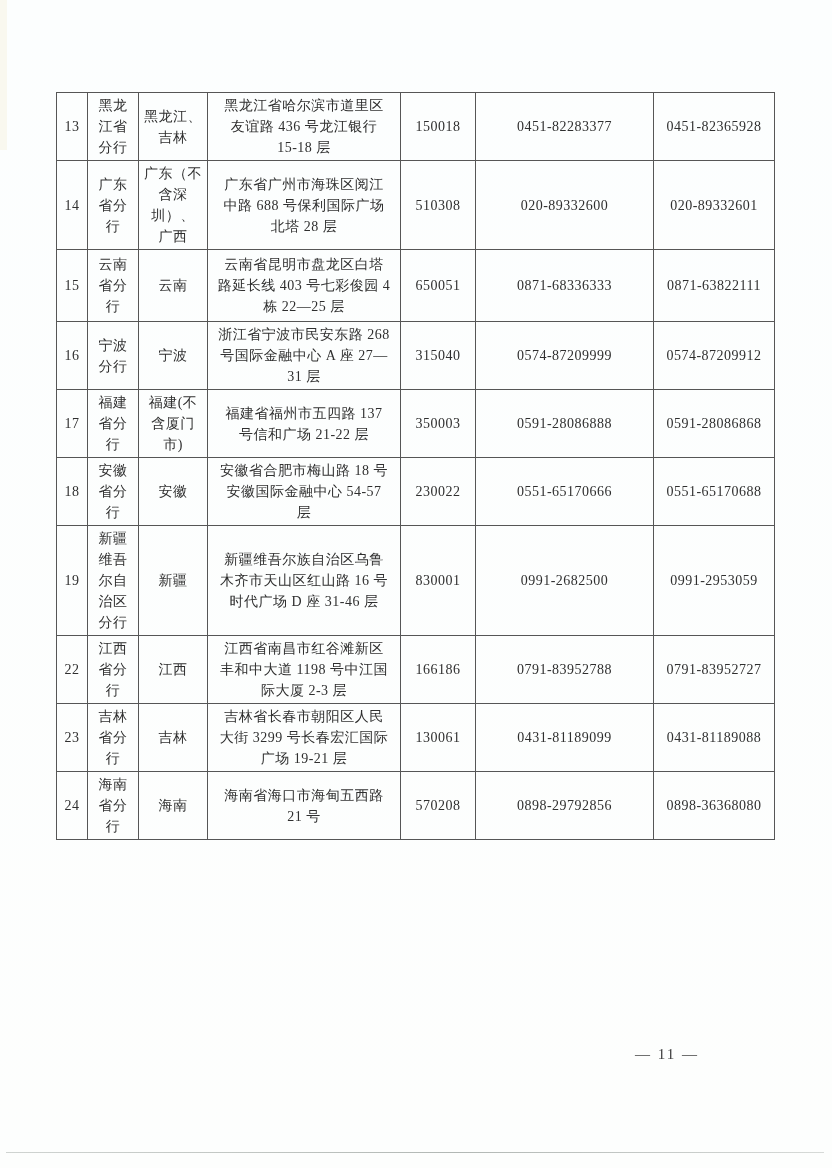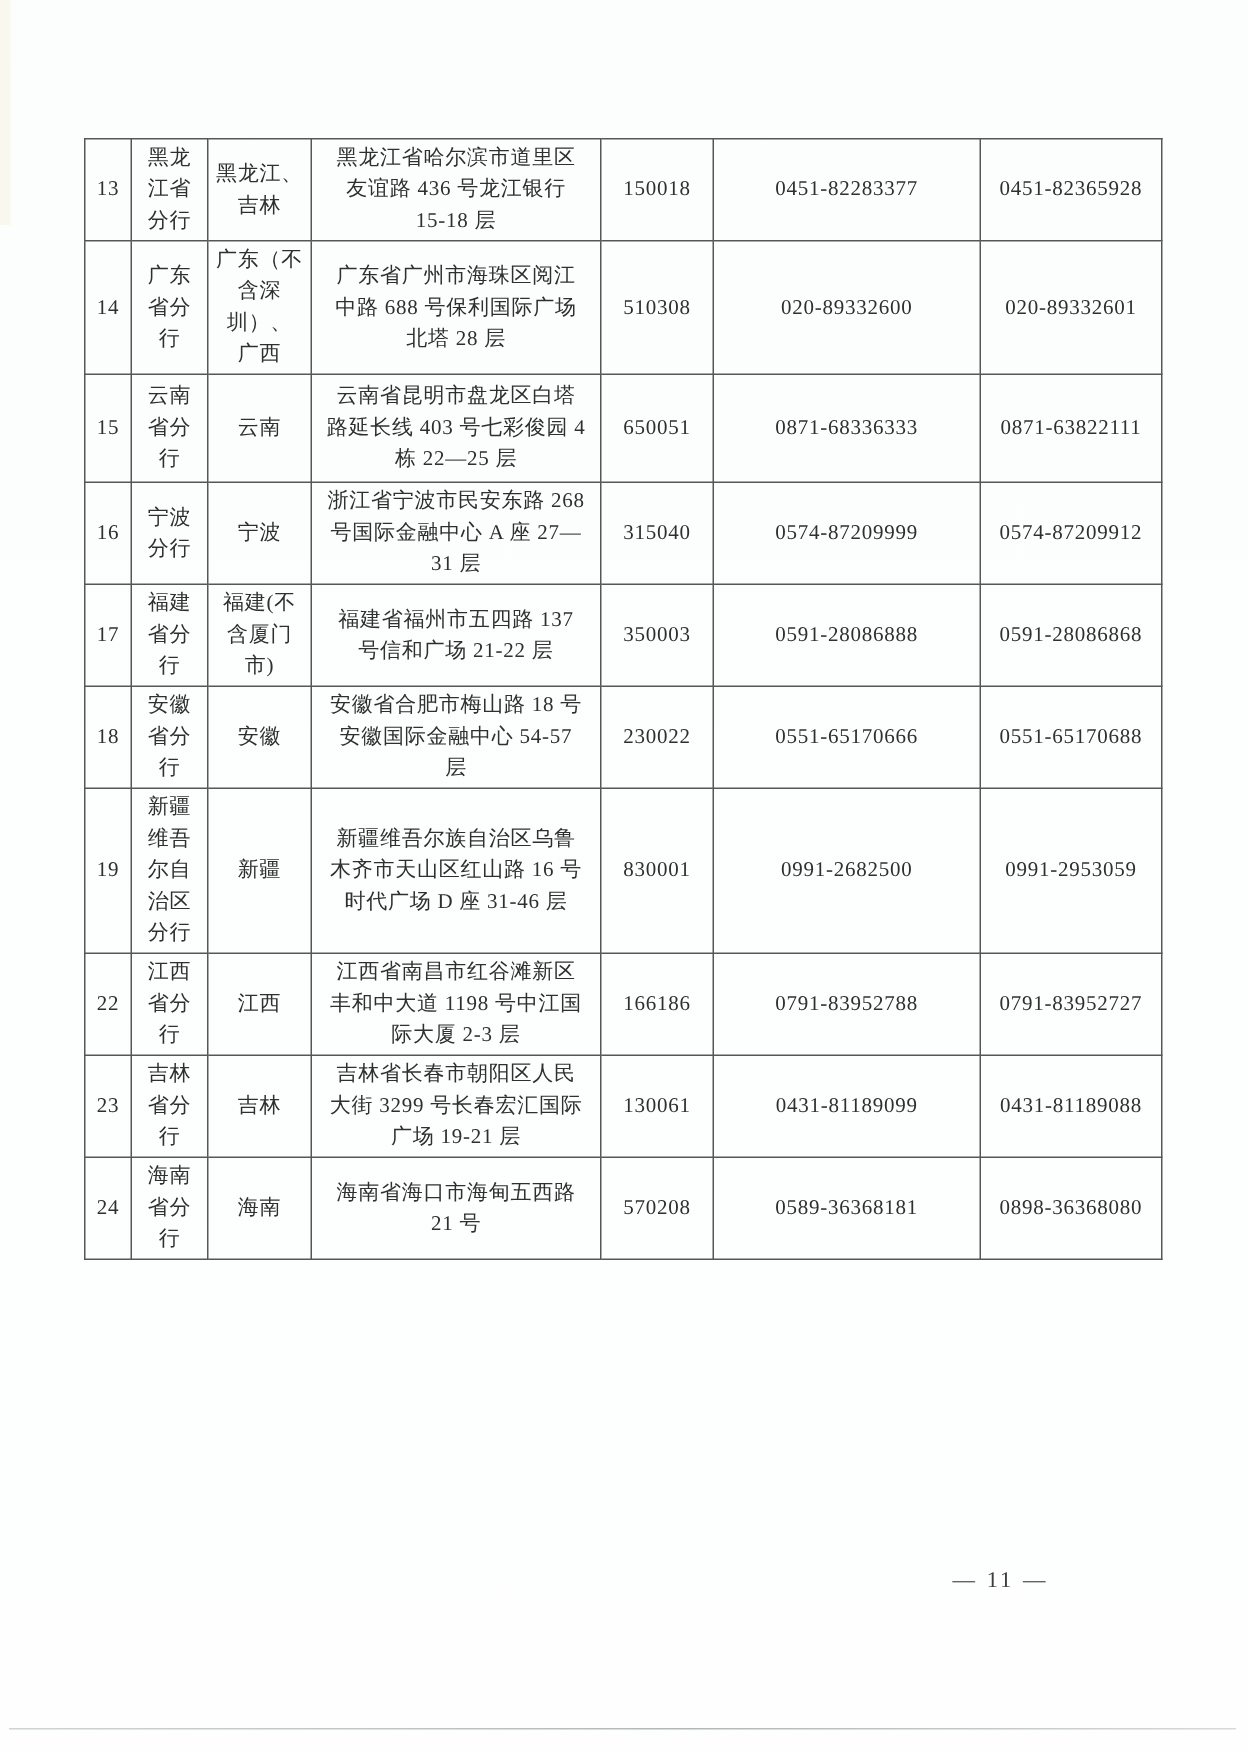--- a/index.html
+++ b/index.html
@@ -217,21 +217,21 @@
       </tr>
       <tr style="height:60px">
         <td class="c-no">24</td>
         <td class="c-branch">海南
 省分
 行</td>
         <td class="c-region">海南</td>
         <td class="c-addr">海南省海口市海甸五西路
 21 号</td>
         <td class="c-postal">570208</td>
-        <td class="c-phone">0589-36368181</td>
+        <td class="c-phone">0898-29792856</td>
         <td class="c-fax">0898-36368080</td>
       </tr>
     </tbody>
   </table>
 
   <div class="page-number">— 11 —</div>
   <div class="paper-edge"></div>
 </div>
 
 </body></html>

